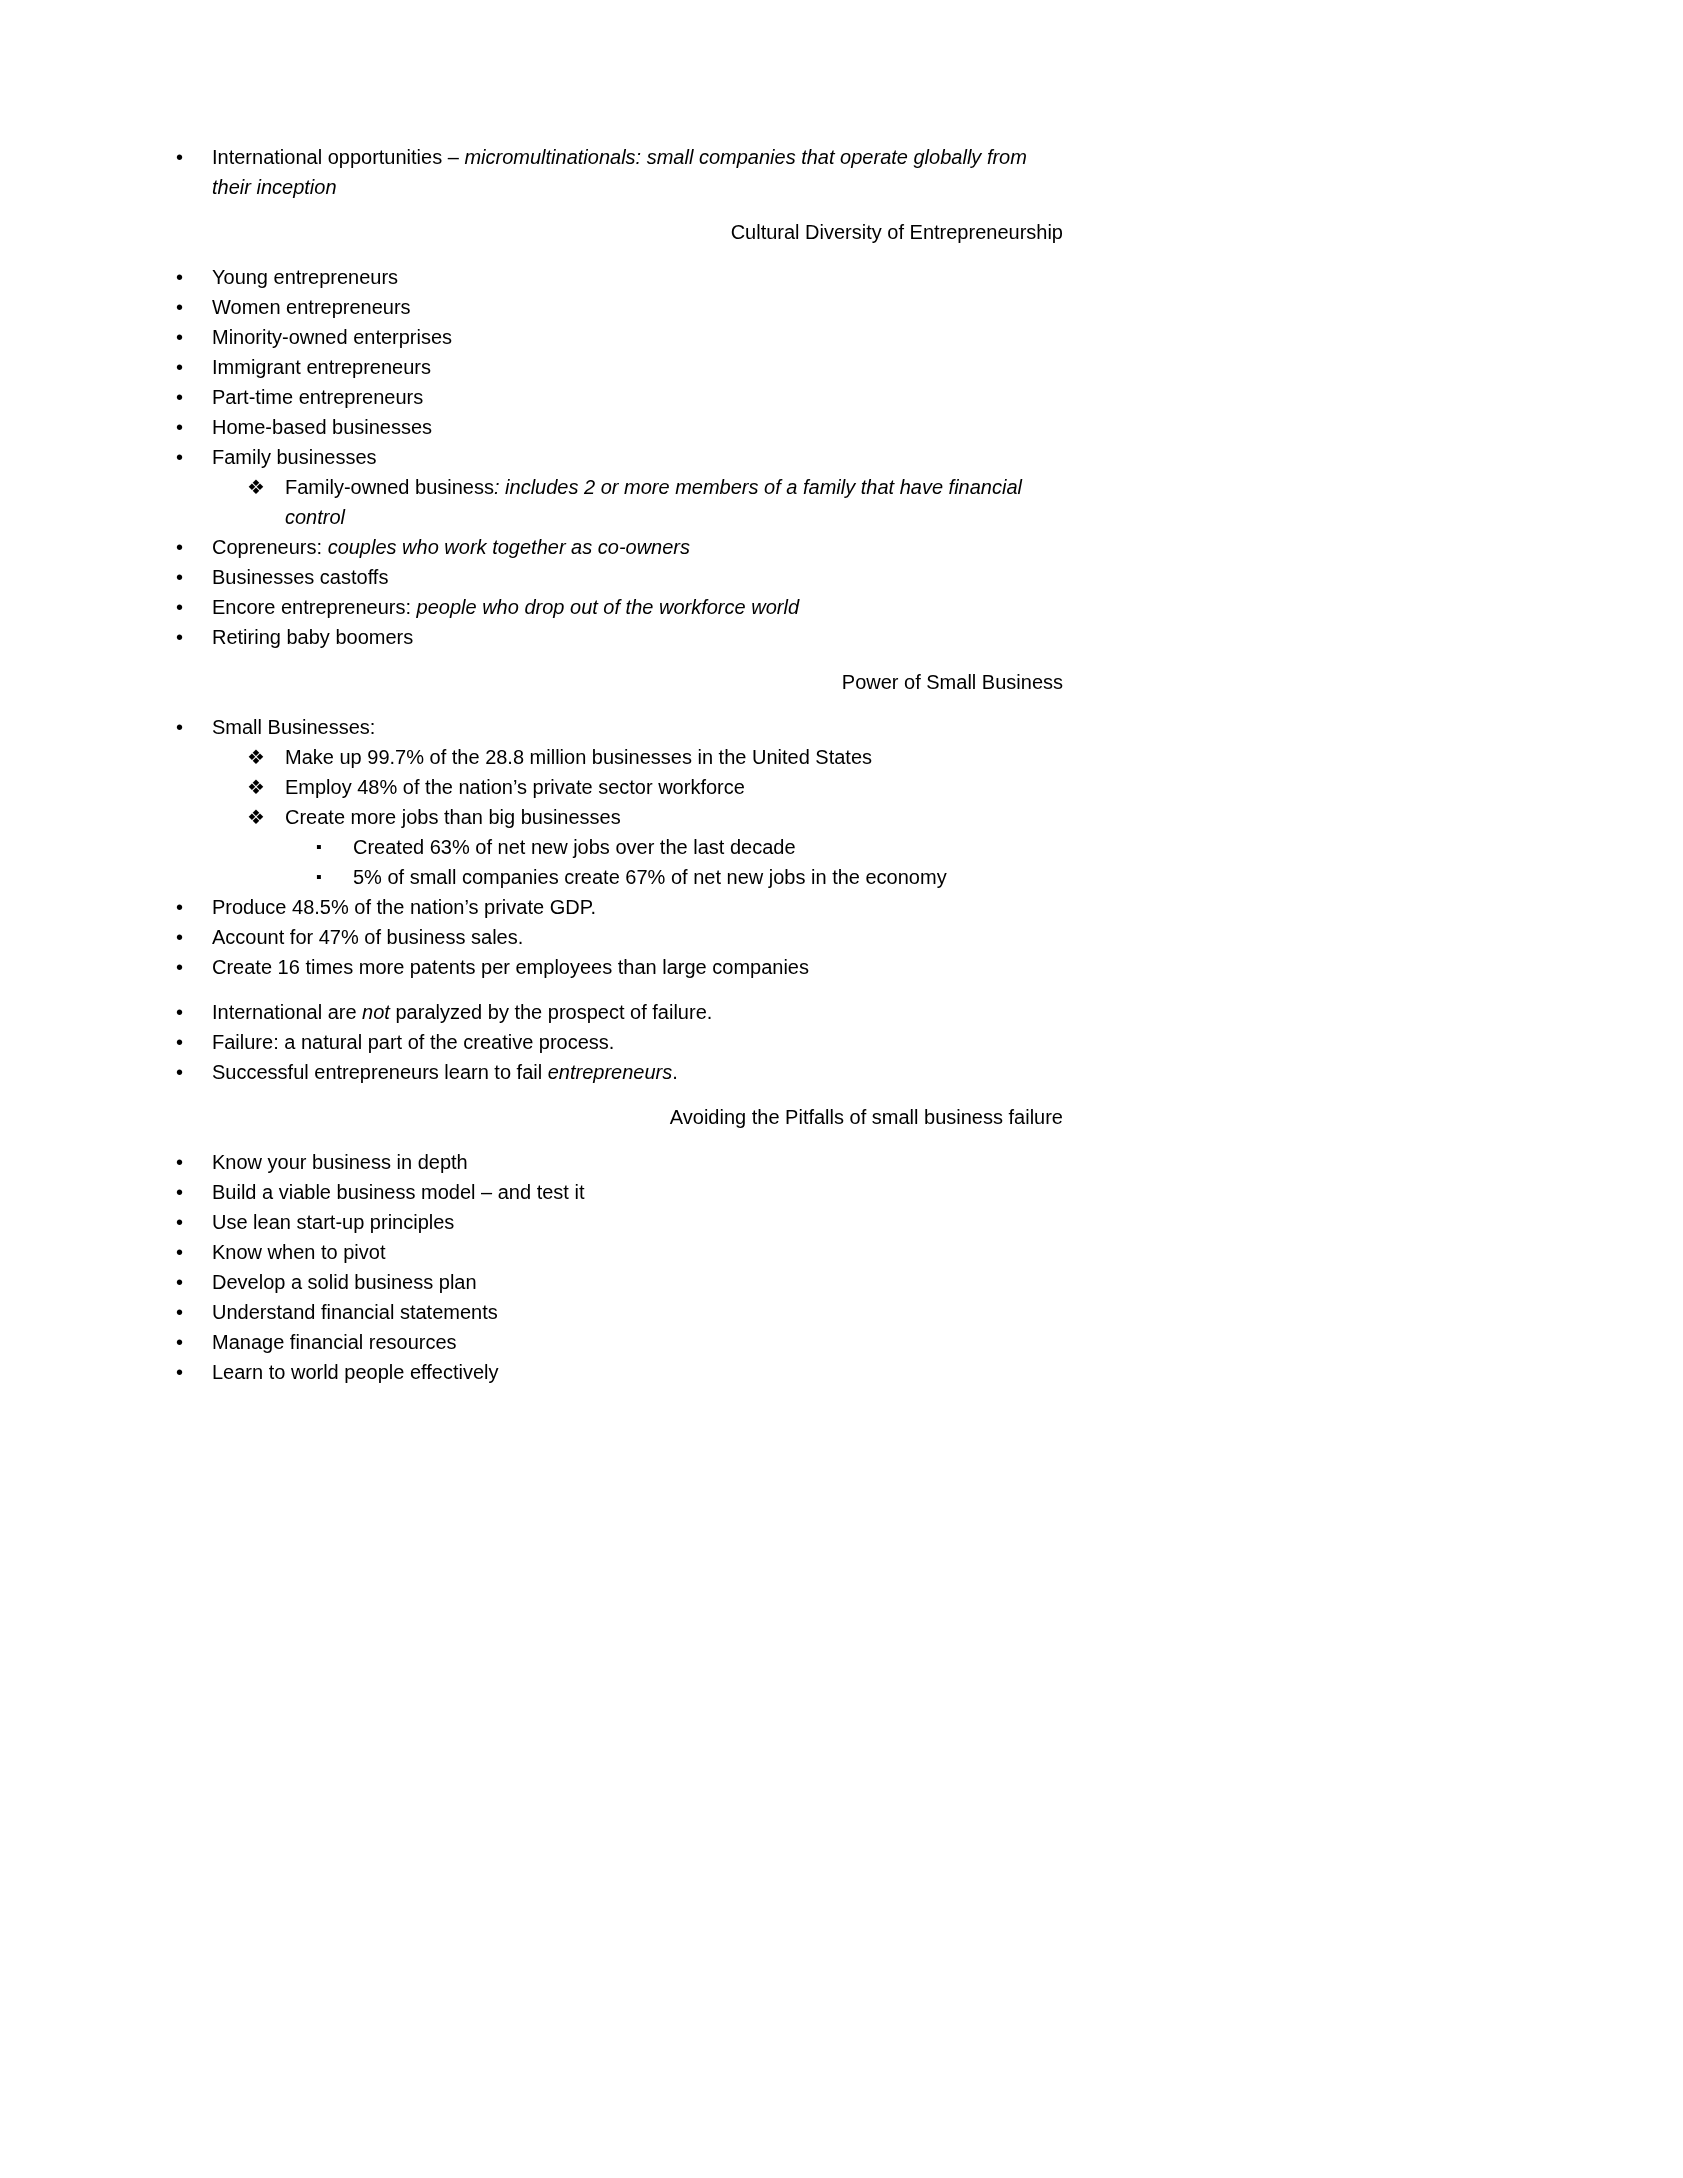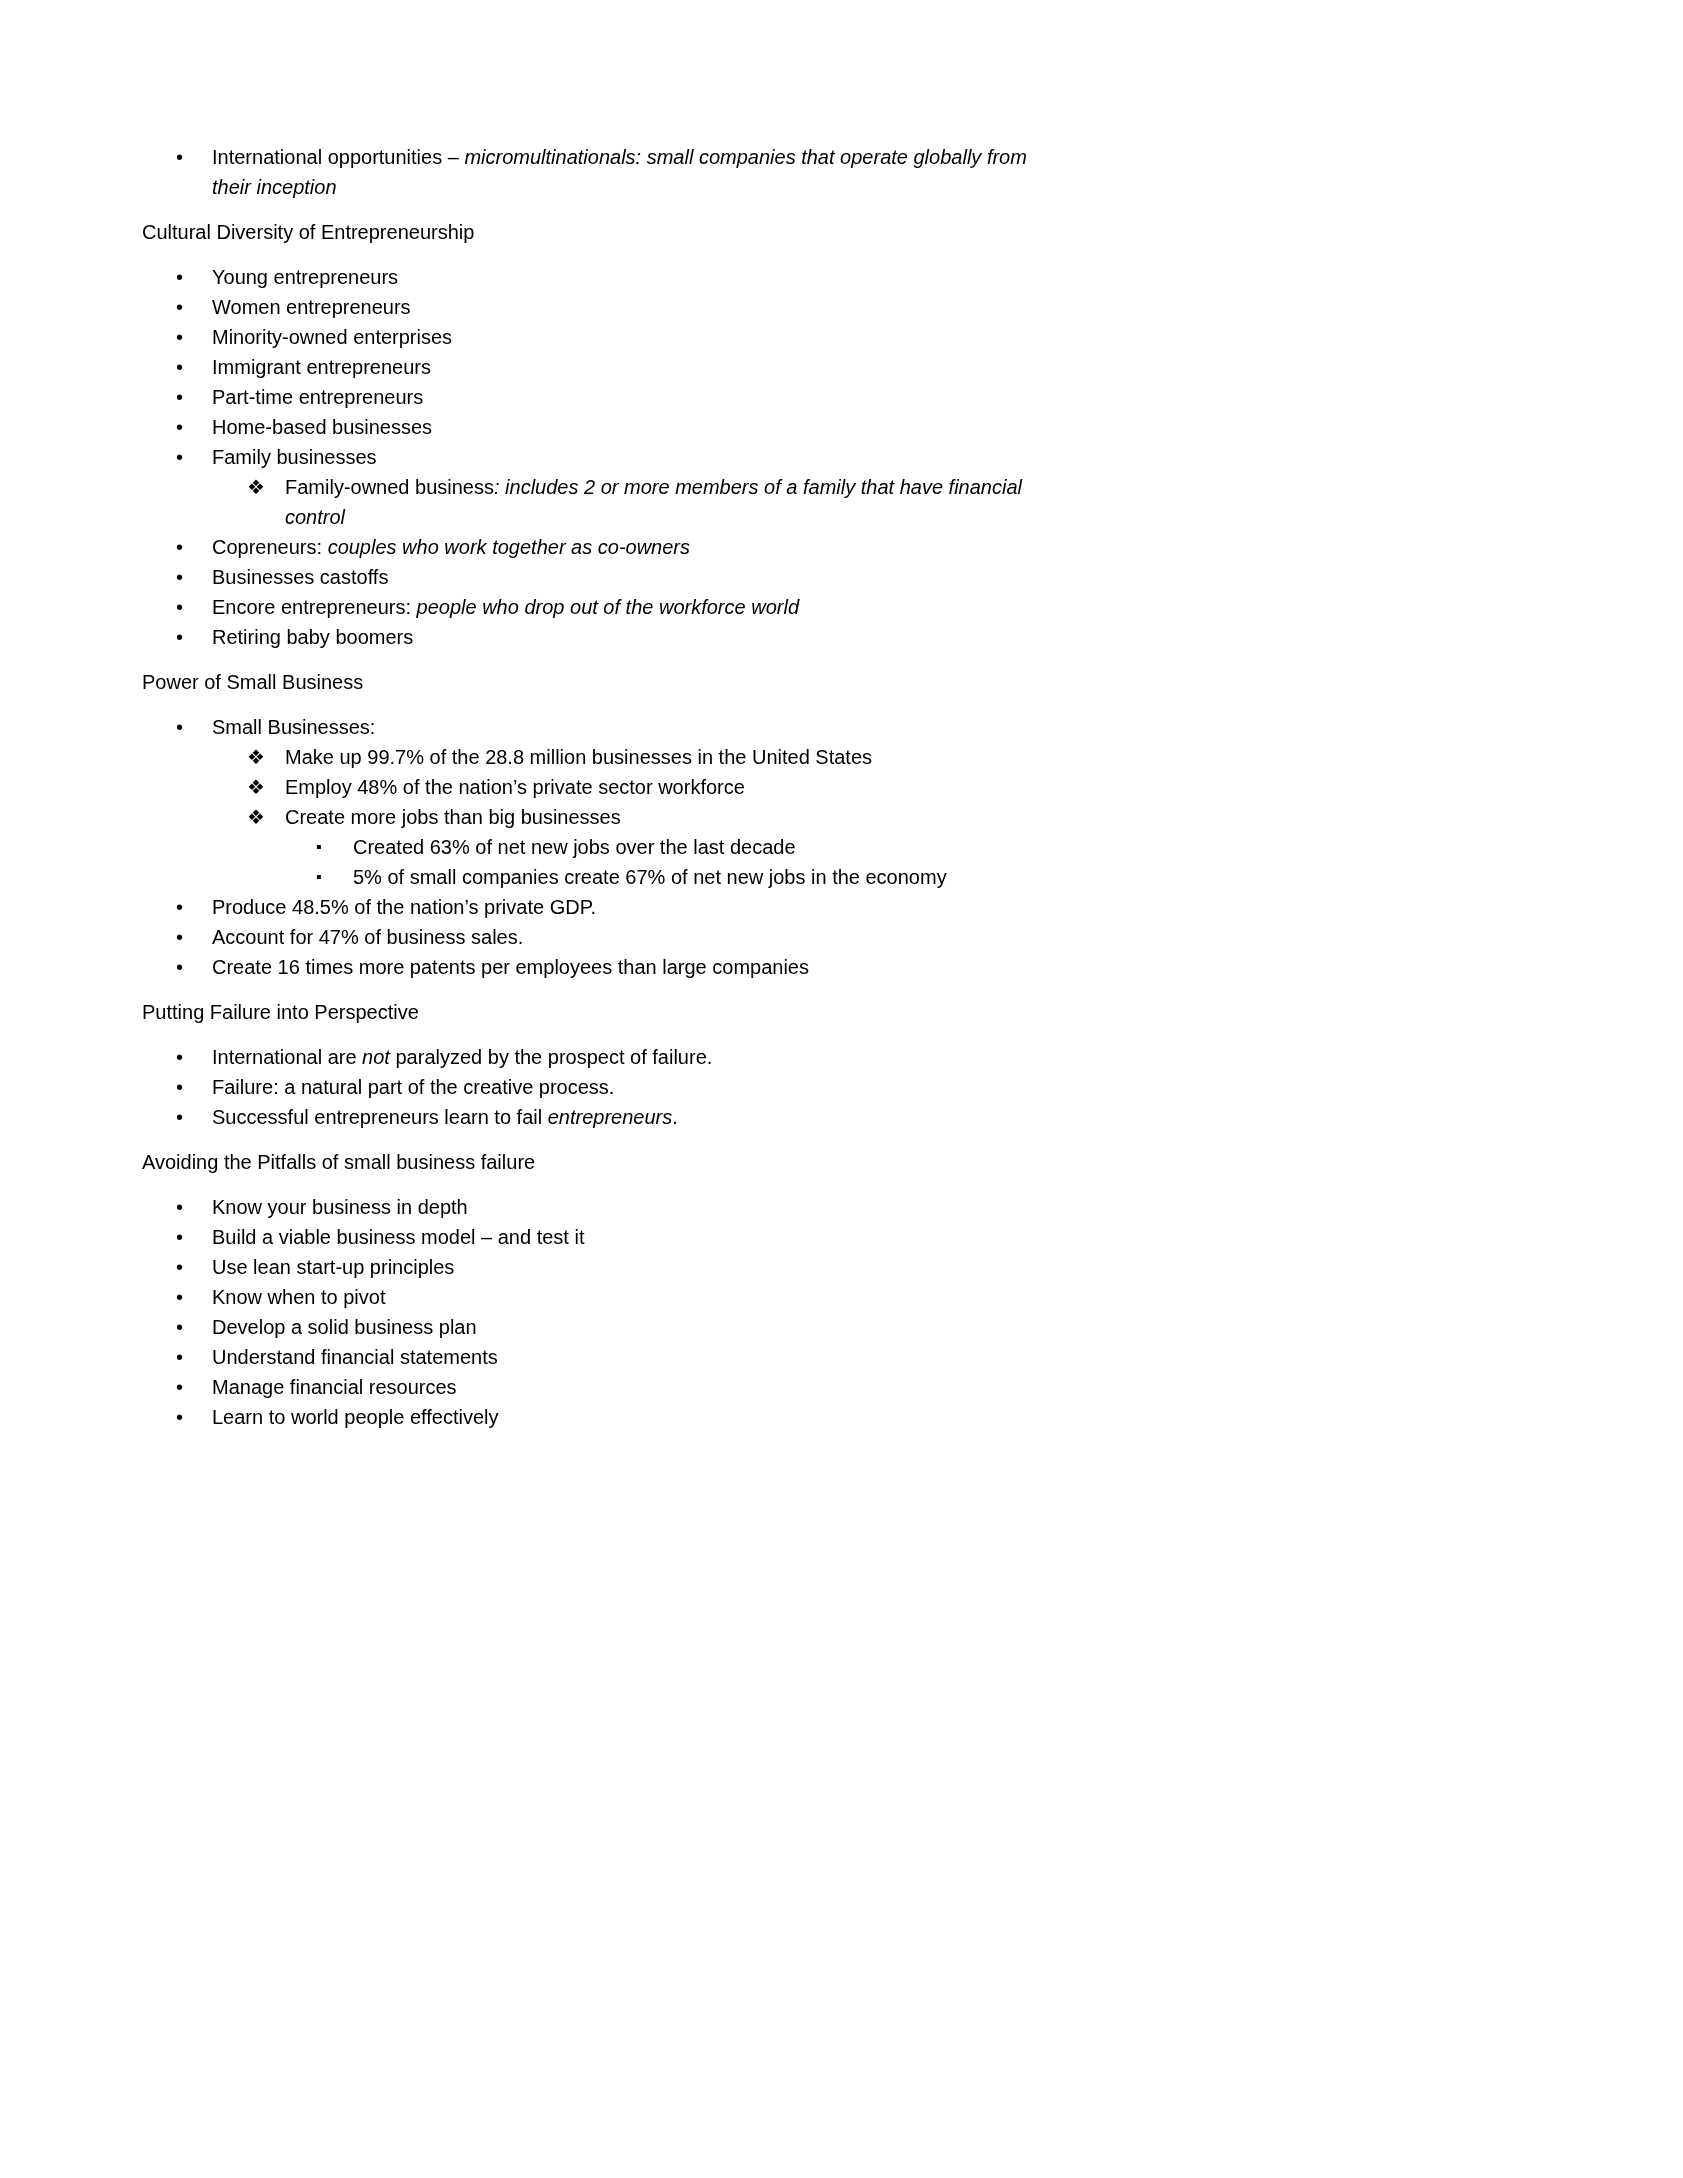--- a/index.html
+++ b/index.html
@@ -21,20 +21,21 @@
     padding: 142px 0 0 142px;
     background: #ffffff;
   }
   .content {
     width: 921px;
     font-size: 20px;
     line-height: 30px;
   }
   .heading {
     margin: 0 0 15px 0;
+    text-align: right;
   }
   .list {
     margin: 0 0 15px 0;
   }
   .item {
     position: relative;
   }
   .item .marker {
     position: absolute;
     top: 0;
@@ -75,21 +76,20 @@
         <div class="item level-1"><span class="marker">•</span><span class="text"><span>Small Businesses:</span></span></div>
         <div class="item level-2"><span class="marker">❖</span><span class="text"><span>Make up 99.7% of the 28.8 million businesses in the United States</span></span></div>
         <div class="item level-2"><span class="marker">❖</span><span class="text"><span>Employ 48% of the nation’s private sector workforce</span></span></div>
         <div class="item level-2"><span class="marker">❖</span><span class="text"><span>Create more jobs than big businesses</span></span></div>
         <div class="item level-3"><span class="marker">▪</span><span class="text"><span>Created 63% of net new jobs over the last decade</span></span></div>
         <div class="item level-3"><span class="marker">▪</span><span class="text"><span>5% of small companies create 67% of net new jobs in the economy</span></span></div>
         <div class="item level-1"><span class="marker">•</span><span class="text"><span>Produce 48.5% of the nation’s private GDP.</span></span></div>
         <div class="item level-1"><span class="marker">•</span><span class="text"><span>Account for 47% of business sales.</span></span></div>
         <div class="item level-1"><span class="marker">•</span><span class="text"><span>Create 16 times more patents per employees than large companies</span></span></div>
       </div>
-      <div class="heading">Putting Failure into Perspective</div>
       <div class="list">
         <div class="item level-1"><span class="marker">•</span><span class="text"><span>International are </span><span class="em">not</span><span> paralyzed by the prospect of failure.</span></span></div>
         <div class="item level-1"><span class="marker">•</span><span class="text"><span>Failure: a natural part of the creative process.</span></span></div>
         <div class="item level-1"><span class="marker">•</span><span class="text"><span>Successful entrepreneurs learn to fail </span><span class="em">entrepreneurs</span><span>.</span></span></div>
       </div>
       <div class="heading">Avoiding the Pitfalls of small business failure</div>
       <div class="list">
         <div class="item level-1"><span class="marker">•</span><span class="text"><span>Know your business in depth</span></span></div>
         <div class="item level-1"><span class="marker">•</span><span class="text"><span>Build a viable business model – and test it</span></span></div>
         <div class="item level-1"><span class="marker">•</span><span class="text"><span>Use lean start-up principles</span></span></div>

